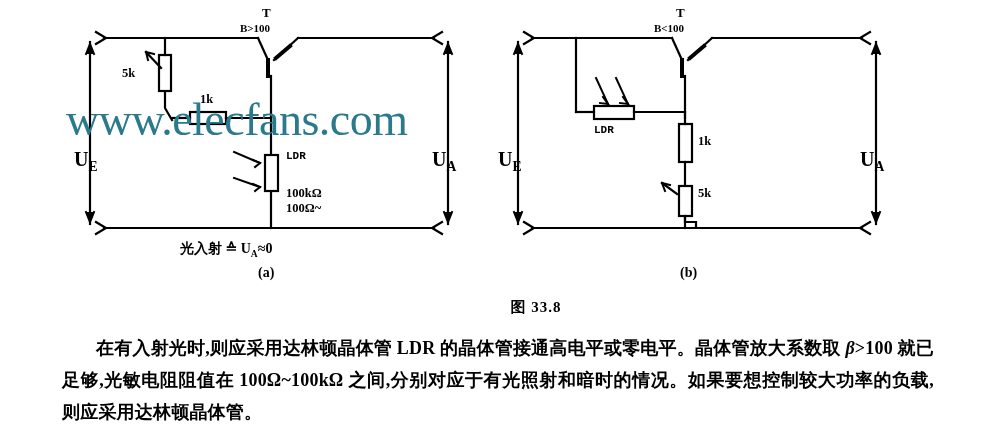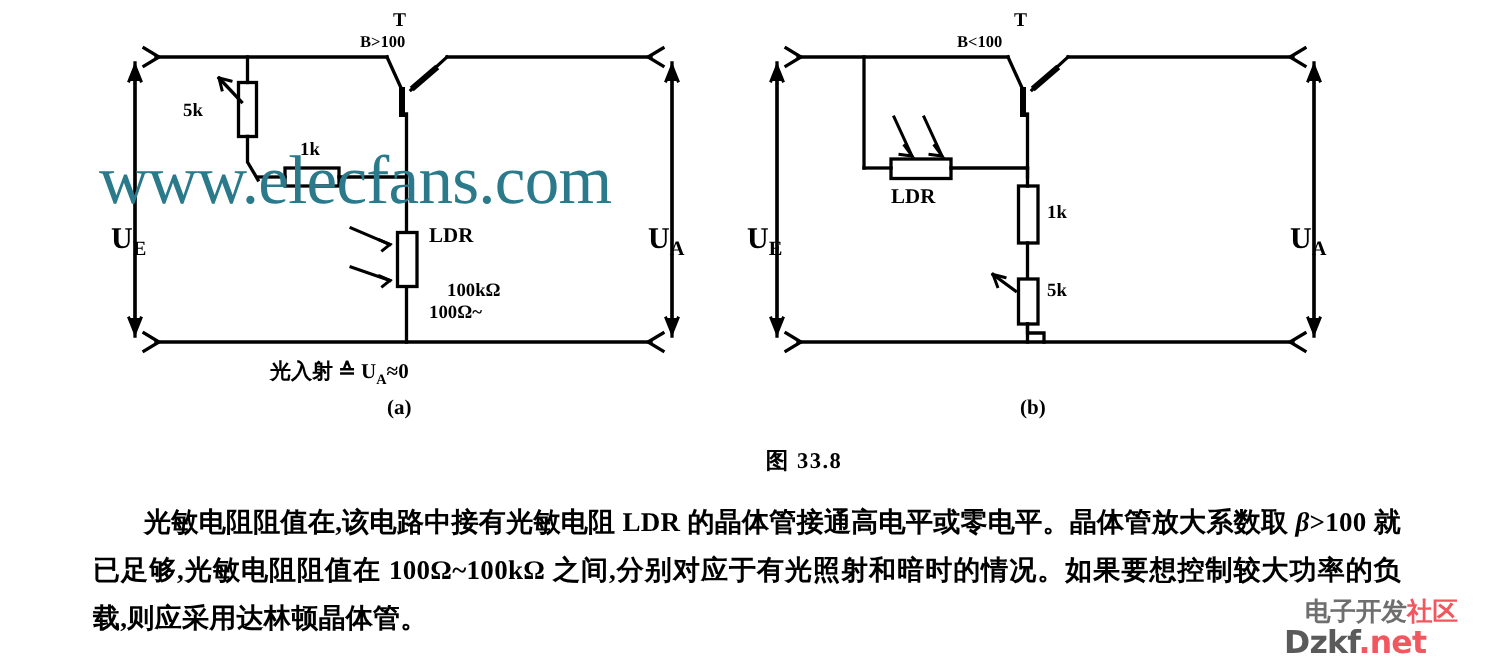--- a/index.html
+++ b/index.html
@@ -45,21 +45,21 @@
     position: absolute;
     font-family: "Liberation Serif", "DejaVu Serif", serif;
     font-weight: bold;
     color: #000;
     white-space: pre;
     line-height: 1.12;
   }
   .lbl-t      { font-size: 13px; }
   .lbl-beta   { font-size: 11px; }
   .lbl-res    { font-size: 12.5px; }
-  .lbl-ldr    { font-size: 14px; }
+  .lbl-ldr    { font-size: 11px; font-family: Liberation Mono, monospace; }
   .lbl-ldrval { font-size: 12.5px; }
   .lbl-term   { font-size: 20px; margin-top: 23px; }
   .lbl-cap    { font-size: 14px; }
   .lbl-sub    { font-size: 14px; }
 
   .sub {
     font-size: 0.68em;
     vertical-align: sub;
     font-weight: bold;
   }
@@ -200,21 +200,21 @@
         <path d="M380 222 L370 228 L380 234" stroke-width="2.2"></path>
       </g>
     </svg>
 
     <span class="lbl lbl-t" style="left:200px; top:6px;">T</span>
     <span class="lbl lbl-beta" style="left:178px; top:22px;">B&gt;100</span>
     <span class="lbl lbl-res" style="left:60px; top:66px;">5k</span>
     <span class="lbl lbl-res" style="left:138px; top:92px;">1k</span>
     <span class="lbl lbl-ldr" style="left:224px; top:150px;">LDR</span>
     <span class="lbl lbl-ldrval" style="left:224px; top:168px;margin-top:33px;">100Ω~</span>
-    <span class="lbl lbl-ldrval" style="left:224px; top:186px;margin-left:12px;">100kΩ</span>
+    <span class="lbl lbl-ldrval" style="left:224px; top:186px;">100kΩ</span>
 
     <span class="lbl lbl-term" style="left:12px; top:125px;"><span>U</span><span class="sub">E</span></span>
 
     <span class="lbl lbl-term" style="left:370px; top:125px;"><span>U</span><span class="sub">A</span></span>
 
     <span class="lbl lbl-cap" style="left:118px; top:241px;"><span>光入射 ≙</span> <span>U</span><span class="sub">A</span><span>≈0</span></span>
 
     <span class="lbl lbl-sub" style="left:196px; top:265px;">(a)</span>
   </div>
 
@@ -273,38 +273,36 @@
         <path d="M382 212 L386 222 L390 212" stroke-width="2" fill="#000"></path>
 
         <path d="M34 32 L44 38 L34 44" stroke-width="2.2"></path>
         <path d="M34 222 L44 228 L34 234" stroke-width="2.2"></path>
         <path d="M380 32 L370 38 L380 44" stroke-width="2.2"></path>
         <path d="M380 222 L370 228 L380 234" stroke-width="2.2"></path>
       </g>
     </svg>
 
     <span class="lbl lbl-t" style="left:186px; top:6px;">T</span>
-    <span class="lbl lbl-beta" style="left:148px; top:22px;text-align:right;">B&lt;100</span>
+    <span class="lbl lbl-beta" style="left:164px; top:22px;text-align:right;">B&lt;100</span>
     <span class="lbl lbl-ldr" style="left:104px; top:124px;">LDR</span>
     <span class="lbl lbl-res" style="left:208px; top:134px;">1k</span>
     <span class="lbl lbl-res" style="left:208px; top:186px;">5k</span>
 
     <span class="lbl lbl-term" style="left:8px; top:125px;"><span>U</span><span class="sub">E</span></span>
 
     <span class="lbl lbl-term" style="left:370px; top:125px;"><span>U</span><span class="sub">A</span></span>
 
 
     <span class="lbl lbl-sub" style="left:190px; top:265px;">(b)</span>
   </div>
 
   <div id="watermark-url">www.elecfans.com</div>
 </div>
 
 <div id="figure-number">图 33.8</div>
 
 <div id="body-text">
-  <p><span class="indent"></span><span>光敏电阻阻值在,该电路中接有光敏电阻 LDR 的晶体管接通高电平或零电平。晶体管放大系数取 </span><span class="italic-beta">β</span><span>&gt;100 就已足够,光敏电阻阻值在 100Ω~100kΩ 之间,分别对应于有光照射和暗时的情况。如果要想控制较大功率的负载,则应采用达林顿晶体管。</span></p>
+  <p><span class="indent"></span><span>在有入射光时,则应采用达林顿晶体管 LDR 的晶体管接通高电平或零电平。晶体管放大系数取 </span><span class="italic-beta">β</span><span>&gt;100 就已足够,光敏电阻阻值在 100Ω~100kΩ 之间,分别对应于有光照射和暗时的情况。如果要想控制较大功率的负载,则应采用达林顿晶体管。</span></p>
 </div>
 
 <div id="watermark-logo">
-  <div id="wm-cn"><span>电子开发</span><span class="red">社区</span></div>
-  <div id="wm-en"><span>Dz</span><span>kf</span><span class="red">.net</span></div>
 </div>
 
 </body></html>

